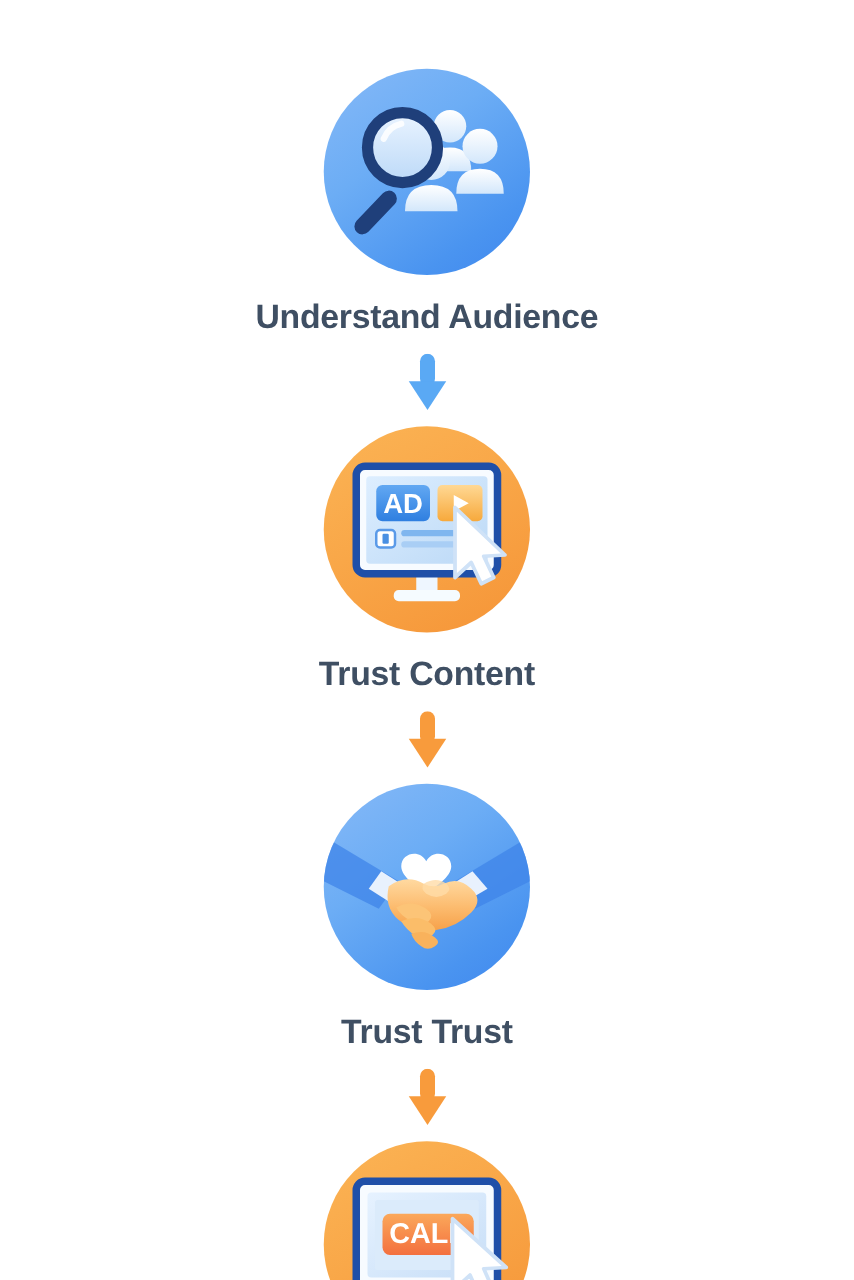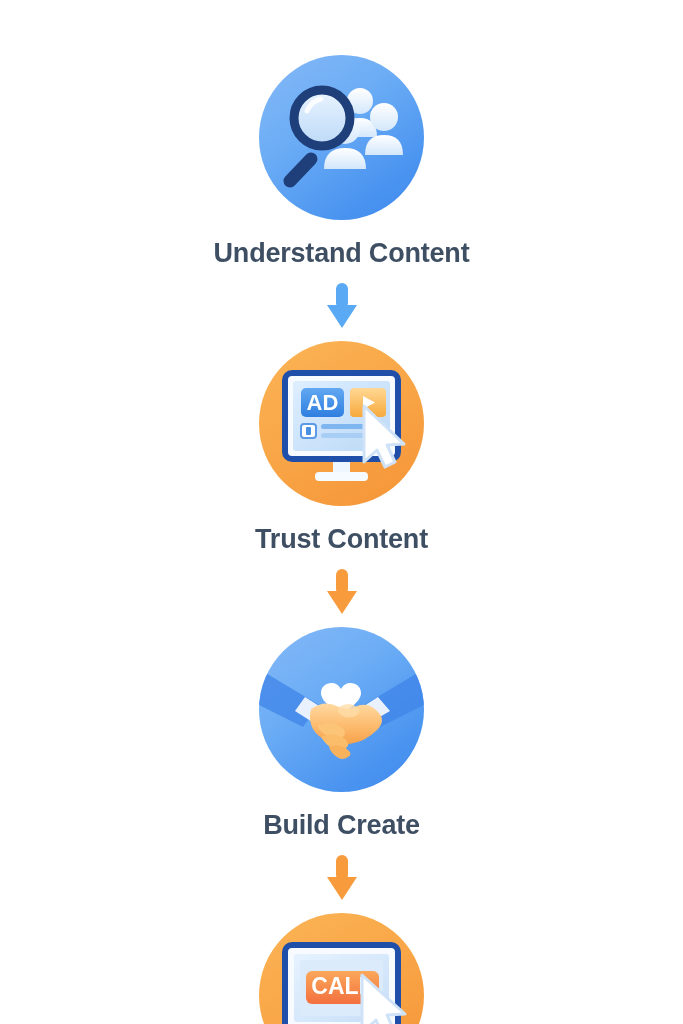--- a/index.html
+++ b/index.html
@@ -87,21 +87,21 @@
 
         <circle cx="86" cy="74" r="15" fill="url(#personGrad)"></circle>
         <path d="M65 114 q0-21 21-21 q21 0 21 21 z" fill="url(#personGrad)"></path>
 
         <line x1="52" y1="104" x2="31" y2="126" stroke="#1f3f7a" stroke-width="13" stroke-linecap="round"></line>
 
         <circle cx="63" cy="63" r="28" fill="url(#lensGrad)" stroke="#1f3f7a" stroke-width="9"></circle>
         <path d="M48 56 a20 20 0 0 1 14 -12" stroke="#ffffff" stroke-width="5" fill="none" stroke-linecap="round" opacity="0.85"></path>
       </svg>
     </div>
-    <div class="label">Understand Content</div>
+    <div class="label">Understand Audience</div>
   </div>
 
   <div class="arrow">
     <svg width="34" height="46" viewBox="0 0 34 46">
       <rect x="11" y="0" width="12" height="26" rx="6" fill="#5aa9f4"></rect>
       <path d="M2 22 L32 22 L17 45 Z" fill="#5aa9f4"></path>
     </svg>
   </div>
 
   <div class="step">
@@ -178,21 +178,21 @@
 
         <path d="M52 82 q14-10 28-2 q8 4 16 0 q12-6 22 4 q10 9 0 19 q-12 12-28 14 q-18 2-30-8 q-12-10-8-27 z" fill="url(#handGrad)"></path>
 
         <path d="M58 99 q12-7 24 1 q7 5 2 10 q-6 5-14 0 q-9-5-12-11 z" fill="#fcc477"></path>
         <path d="M62 110 q13-6 24 2 q6 5 1 9 q-6 5-13 1 q-8-5-12-12 z" fill="#fbbd69"></path>
         <path d="M70 120 q11-4 19 3 q5 4 0 7 q-6 4-11 0 q-6-4-8-10 z" fill="#f9b25c"></path>
 
         <path d="M80 80 q10-6 18 0 q5 4 0 8 q-8 5-16 0 q-5-4-2-8 z" fill="#ffdca8" opacity="0.8"></path>
       </svg>
     </div>
-    <div class="label">Build Create</div>
+    <div class="label">Trust Trust</div>
   </div>
 
   <div class="arrow">
     <svg width="34" height="46" viewBox="0 0 34 46">
       <rect x="11" y="0" width="12" height="26" rx="6" fill="#f89b3c"></rect>
       <path d="M2 22 L32 22 L17 45 Z" fill="#f89b3c"></path>
     </svg>
   </div>
 
   <div class="step">

